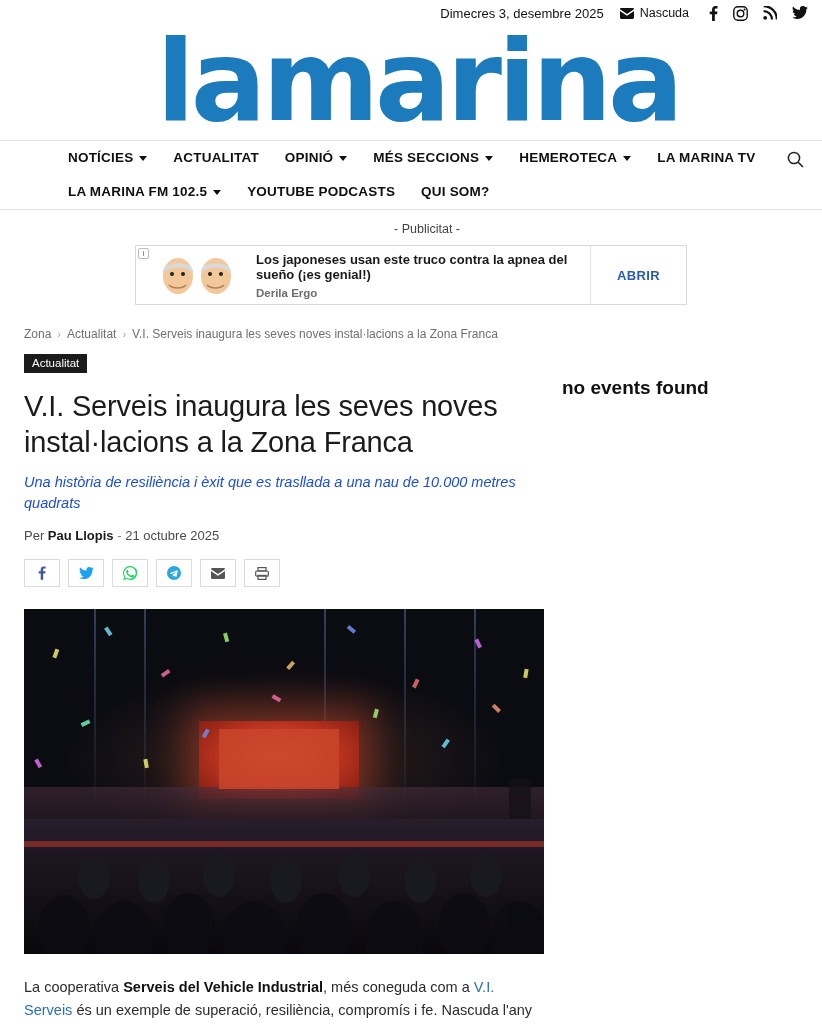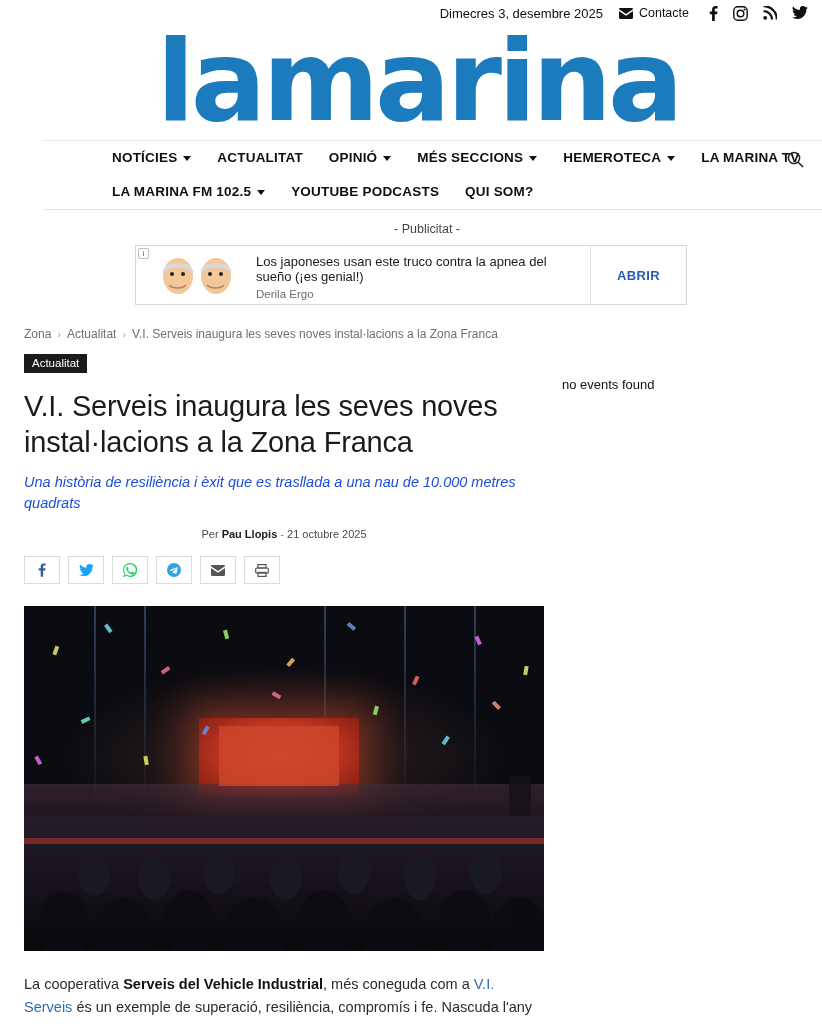--- a/index.html
+++ b/index.html
@@ -46,21 +46,20 @@
     letter-spacing: -4px;
     user-select: none;
   }
 
   
   .nav {
     border-top: 1px solid #e7e7e7;
     border-bottom: 1px solid #e3e3e3;
     padding: 0 0 0 0;
     position: relative;
-    margin-left: 44px;
   }
   .nav-rows { padding: 0 14px; }
   .nav-row {
     display: flex;
     align-items: center;
     gap: 26px;
     height: 33px;
     padding-left: 54px;
   }
   .nav-row.second { height: 35px; }
@@ -116,43 +115,44 @@
     color: #666; background: #fff;
   }
   .ad-img {
     width: 96px;
     margin-left: 14px;
     display: flex; align-items: center; justify-content: center;
     flex-shrink: 0;
   }
   .ad-copy {
     flex: 1;
-    display: flex; flex-direction: column; justify-content: flex-end;
+    display: flex; flex-direction: column; justify-content: center;
     padding: 4px 8px 4px 10px;
+    font-weight: bold;
   }
   .ad-title { font-size: 13px; color: #1a1a1a; line-height: 1.18; }
   .ad-brand { font-size: 11.5px; color: #6d6d6d; margin-top: 4px; }
   .ad-cta {
     width: 96px;
     border-left: 1px solid #e2e2e2;
     display: flex; align-items: center; justify-content: center;
     font-size: 13px; font-weight: bold; color: #2a5db0;
     letter-spacing: 0.4px;
     cursor: pointer;
   }
 
   
   .page {
     display: flex;
     padding: 22px 22px 0 24px;
     gap: 18px;
   }
   .main { width: 520px; flex: 0 0 520px; }
   .side { flex: 1; padding-top: 50px; }
-  .side-note { font-size: 13px; color: #111; }
+  .side-note { font-size: 19px; color: #111; font-weight: bold; }
 
   .breadcrumb {
     font-size: 12px;
     color: #6f6f6f;
     margin-bottom: 12px;
     display: flex; align-items: center; gap: 6px;
     flex-wrap: wrap;
   }
   .breadcrumb a { color: #6f6f6f; text-decoration: none; cursor: pointer; }
   .breadcrumb .sep { color: #a8a8a8; font-size: 11px; }
@@ -176,24 +176,23 @@
     letter-spacing: -0.2px;
   }
   .subtitle {
     font-style: italic;
     font-size: 14.5px;
     line-height: 1.45;
     color: #1d4ed8;
     margin-bottom: 14px;
   }
   .byline {
-    font-size: 11px;
+    font-size: 13px;
     color: #4a4a4a;
     margin-bottom: 16px;
-    text-align: center;
   }
   .byline b { color: #1b1b1b; }
   .byline .dash { color: #7a7a7a; }
 
   .share {
     display: flex; gap: 8px; margin-bottom: 22px;
   }
   .share .btn {
     width: 36px; height: 28px;
     border: 1px solid #dcdcdc;
@@ -246,21 +245,21 @@
 <body>
 
 <div class="topbar">
   <span class="date">Dimecres 3, desembre 2025</span>
   <a class="contact">
     <span>
       <svg width="14" height="11" viewBox="0 0 14 11">
           <path fill="#111" d="M0 1.2C0 .6.5 0 1.2 0h11.6c.7 0 1.2.6 1.2 1.2L7 6.1 0 1.2zm0 1.7l6.6 4.6c.25.17.55.17.8 0L14 2.9v6.9c0 .66-.54 1.2-1.2 1.2H1.2C.54 11 0 10.46 0 9.8V2.9z"></path>
         </svg>
     </span>
-    <span>Contacte</span>
+    <span>Nascuda</span>
   </a>
   <span class="social">
     <span>
       <svg width="9" height="15" viewBox="0 0 9 15">
           <path fill="#111" d="M5.8 15V8.2h2.3l.35-2.65H5.8V3.86c0-.77.21-1.29 1.31-1.29h1.4V.2C8.27.17 7.44.1 6.47.1 4.45.1 3.06 1.33 3.06 3.6v1.95H.75V8.2h2.31V15z"></path>
         </svg>
     </span>
     <span>
       <svg width="15" height="15" viewBox="0 0 15 15">
           <rect x="0.8" y="0.8" width="13.4" height="13.4" rx="4" fill="none" stroke="#111" stroke-width="1.4"></rect>

